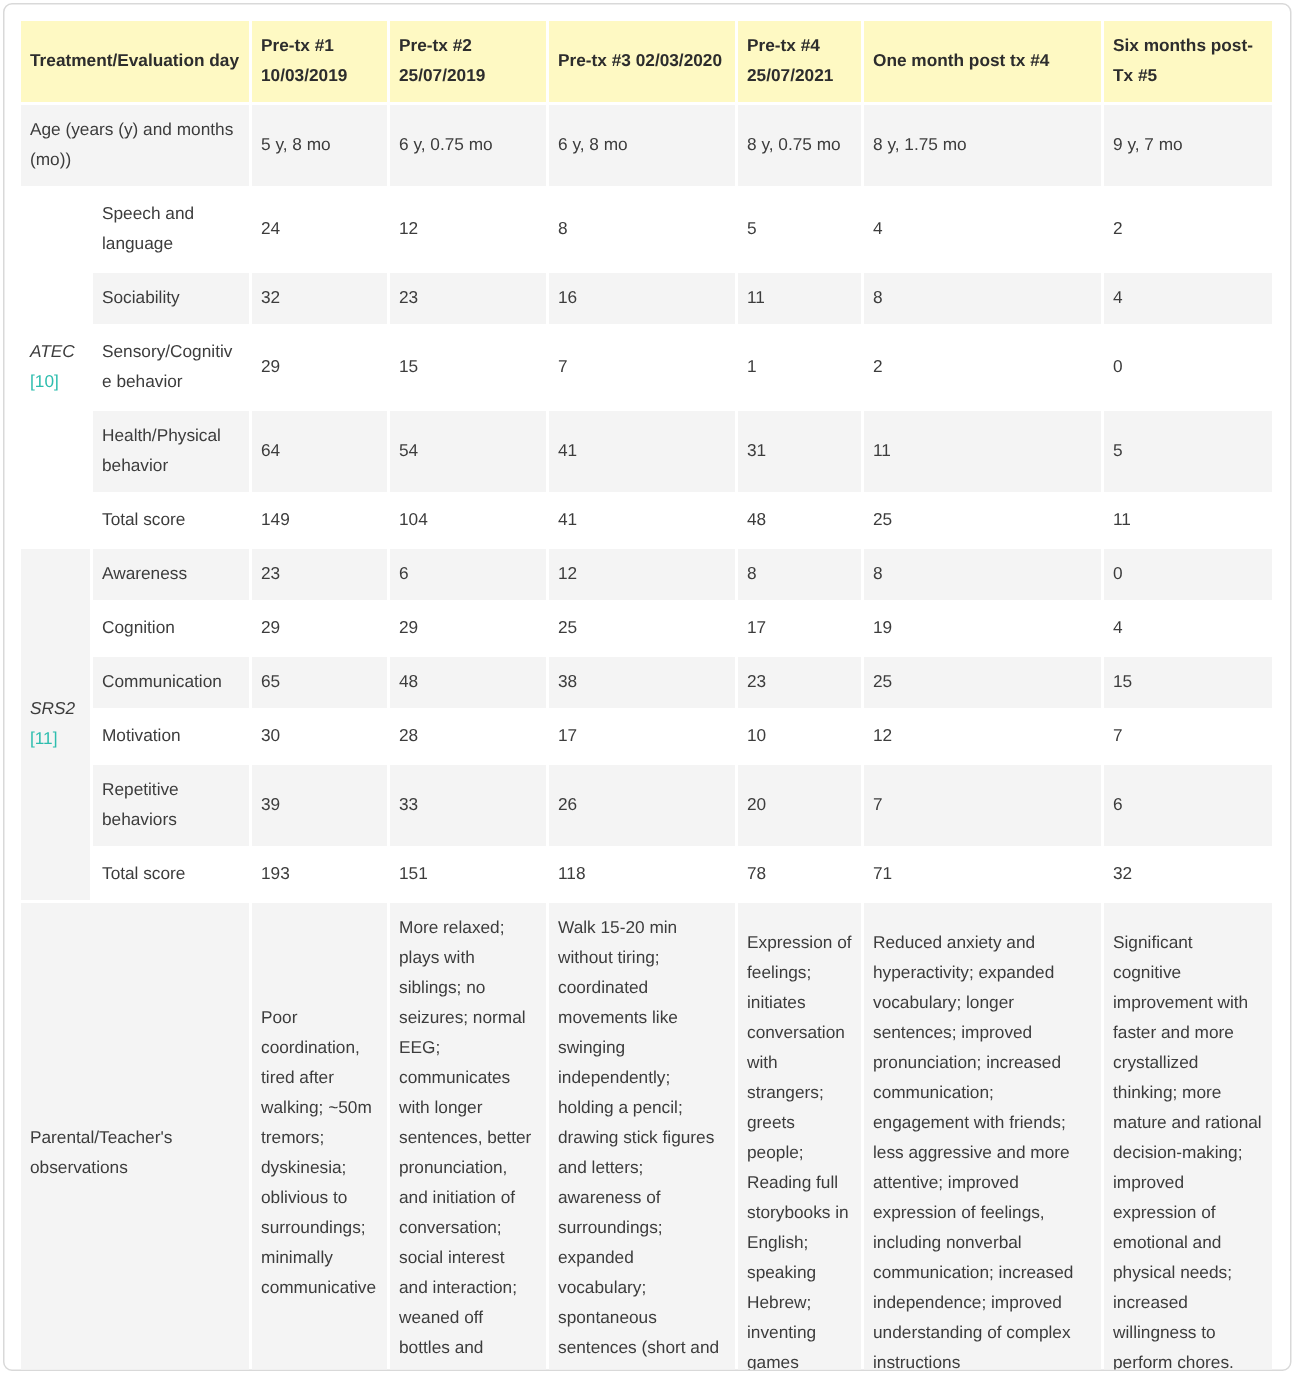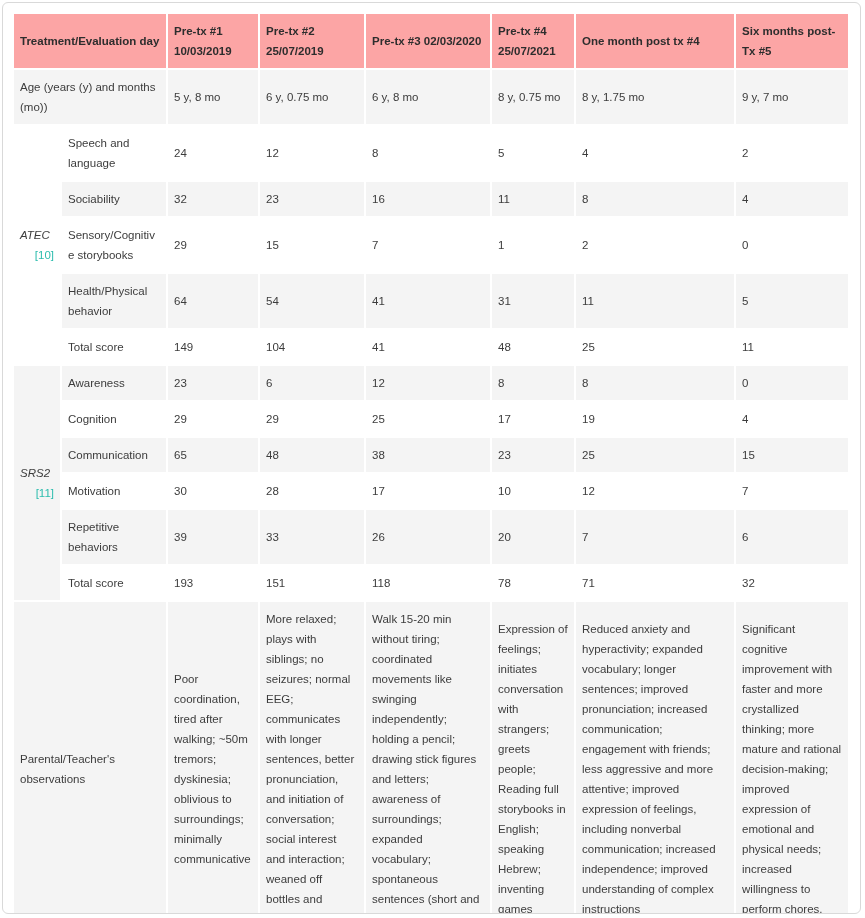--- a/index.html
+++ b/index.html
@@ -26,34 +26,33 @@
     font-size: 11.5px;
     line-height: 1.74;
   }
   table.tx th, table.tx td {
     vertical-align: middle;
     text-align: left;
     padding: 7px 6px;
     word-wrap: break-word;
   }
   tr.hdr th {
-    background: #fca5a5;
+    background: #fef9c3;
     color: #2d2d2d;
     font-weight: 700;
   }
   tbody tr td { background: #ffffff; }
   tbody tr.odd td { background: #f4f4f4; }
   tr.total td { font-weight: 400; }
   td.group .gname { display: block; font-style: italic; }
   a.cite {
     display: block;
     color: #2dbdae;
     text-decoration: none;
     cursor: pointer;
-    text-align: right;
   }
 </style>
 </head>
 <body>
 
 <div class="frame">
   <table class="tx">
     <colgroup>
       <col style="width:46px">
         <col style="width:104px">
@@ -102,21 +101,21 @@
       <tr class="odd">
         <td>Sociability</td>
         <td>32</td>
         <td>23</td>
         <td>16</td>
         <td>11</td>
         <td>8</td>
         <td>4</td>
       </tr>
       <tr>
-        <td>Sensory/Cognitive storybooks</td>
+        <td>Sensory/Cognitive behavior</td>
         <td>29</td>
         <td>15</td>
         <td>7</td>
         <td>1</td>
         <td>2</td>
         <td>0</td>
       </tr>
       <tr class="odd">
         <td>Health/Physical behavior</td>
         <td>64</td>

